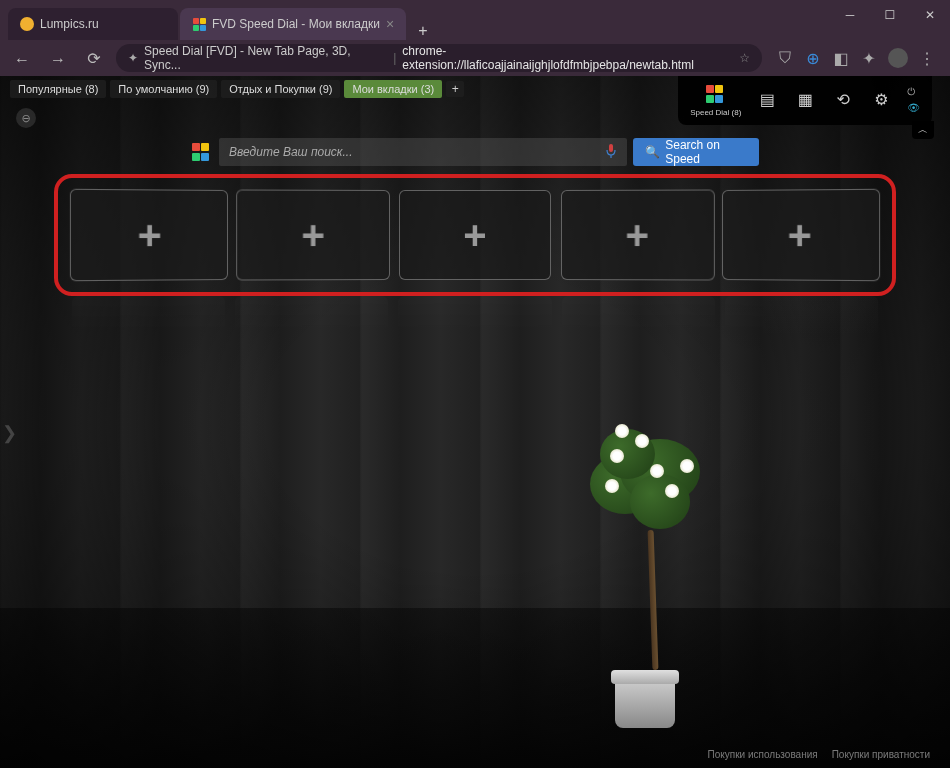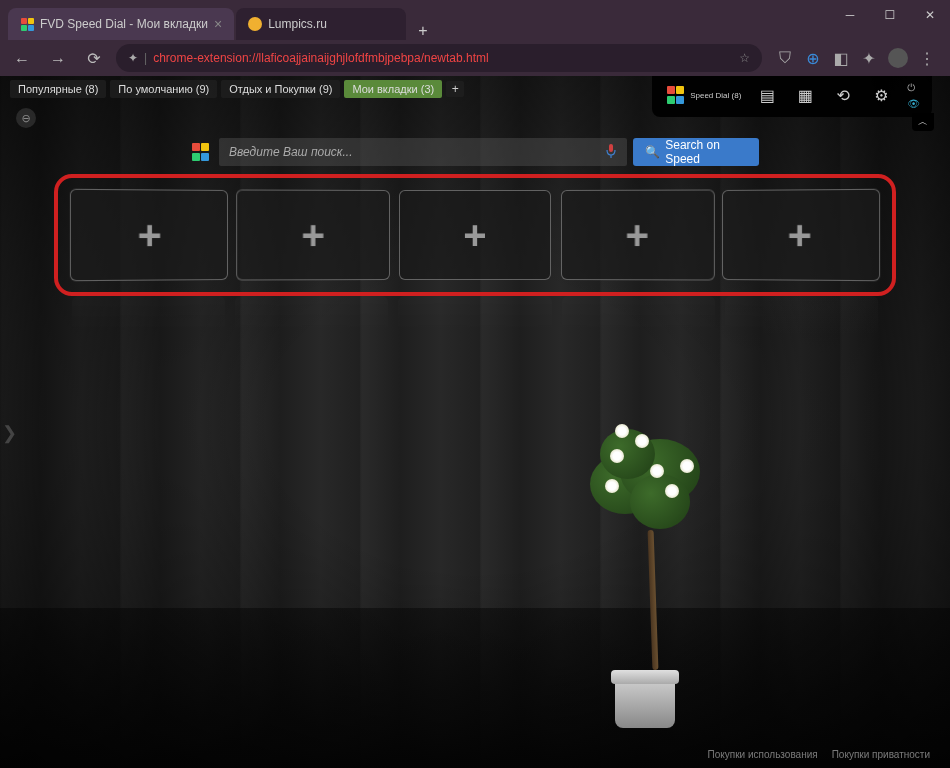--- a/index.html
+++ b/index.html
@@ -18,41 +18,41 @@
 .tab-close { margin-left: auto; color: #888; font-size: 14px; }
 .tab-add { color: #ccc; font-size: 16px; padding: 0 10px; }
 .window-controls { position: absolute; right: 0; top: 0; display: flex; align-items: center; height: 30px; }
 .win-btn { width: 40px; height: 30px; display: flex; align-items: center; justify-content: center; color: #ccc; font-size: 12px; }
 
 .addressbar { background: #3a2a3a; height: 36px; display: flex; align-items: center; padding: 0 8px; gap: 8px; }
 .nav-btn { width: 28px; height: 28px; display: flex; align-items: center; justify-content: center; color: #bbb; }
 .addr-input { flex: 1; background: #2a1e2c; border-radius: 14px; height: 28px; display: flex; align-items: center; padding: 0 12px; color: #aaa; font-size: 12px; gap: 6px; }
 .addr-text1 { color: #ccc; }
 .addr-sep { color: #666; }
-.addr-text2 { color: #ef4444; }
+.addr-text2 { color: #e5e5e5; }
 .ext-icons { display: flex; gap: 10px; align-items: center; padding: 0 6px; }
 .ext-icon { width: 18px; height: 18px; display: flex; align-items: center; justify-content: center; color: #aaa; border-radius: 50%; }
 
 
 .content { flex: 1; position: relative; overflow: hidden; background: #1a1a1a; }
 .wood-bg { position: absolute; inset: 0; background: repeating-linear-gradient(90deg, #242424 0px, #2a2a2a 2px, #1e1e1e 40px, #282828 80px, #202020 120px); }
 .wood-floor { position: absolute; bottom: 0; left: 0; right: 0; height: 160px; background: linear-gradient(180deg, rgba(10,10,10,0.6), rgba(5,5,5,0.95)); transform-origin: top; }
 .vignette { position: absolute; inset: 0; background: radial-gradient(ellipse at center, transparent 30%, rgba(0,0,0,0.7) 100%); }
 
 
 .cat-bar { position: absolute; top: 4px; left: 10px; display: flex; gap: 4px; align-items: center; }
 .cat { background: rgba(30,30,30,0.85); color: #ddd; font-size: 11px; padding: 3px 8px; border-radius: 2px; }
 .cat.active { background: #5a8a3a; }
 .cat-add { background: rgba(30,30,30,0.85); color: #ccc; width: 18px; height: 16px; display: flex; align-items: center; justify-content: center; border-radius: 2px; font-size: 12px; }
 
 .zoom-btn { position: absolute; top: 32px; left: 16px; width: 20px; height: 20px; background: rgba(60,60,60,0.6); border-radius: 50%; color: #888; display: flex; align-items: center; justify-content: center; font-size: 11px; }
 
 
 .top-panel { position: absolute; top: 0; right: 18px; background: rgba(0,0,0,0.92); border-radius: 0 0 8px 8px; padding: 6px 12px 8px; display: flex; gap: 14px; align-items: center; }
-.panel-item { display: flex; flex-direction: row; align-items: center; gap: 2px; }
+.panel-item { display: flex; flex-direction: column; align-items: center; gap: 2px; }
 .panel-icon { width: 24px; height: 24px; display: flex; align-items: center; justify-content: center; color: #ccc; }
 .panel-label { font-size: 8px; color: #ccc; white-space: nowrap; }
 .panel-close { position: absolute; right: -2px; bottom: -14px; background: #000; padding: 2px 6px; border-radius: 0 0 4px 4px; color: #fff; font-size: 10px; }
 .panel-eye { color: #3ac; font-size: 10px; }
 
 
 .search-row { position: absolute; top: 62px; left: 50%; transform: translateX(-50%); display: flex; align-items: center; gap: 6px; }
 .search-logo { margin-right: 4px; }
 .search-input { width: 450px; height: 28px; background: rgba(100,100,100,0.35); border-radius: 2px; display: flex; align-items: center; padding: 0 10px; color: #aaa; font-size: 12px; font-style: italic; }
 .search-mic { margin-left: auto; }
@@ -90,49 +90,50 @@
 
 
 .footer { position: absolute; bottom: 8px; right: 20px; display: flex; gap: 14px; font-size: 10px; color: rgba(200,200,200,0.6); }
 </style>
 </head>
 <body>
 
 <div class="browser-frame">
   <div class="titlebar">
     <div class="tabs">
+      <div class="tab">
+        <span class="tab-icon lumpics-icon"></span>
+        <span>Lumpics.ru</span>
+      </div>
       <div class="tab active">
         <span class="tab-icon fvd-icon">
           <span style="background:#e74c3c"></span>
             <span style="background:#f1c40f"></span>
             <span style="background:#2ecc71"></span>
             <span style="background:#3498db"></span>
         </span>
         <span>FVD Speed Dial - Мои вкладки</span>
         <span class="tab-close">×</span>
       </div>
-      <div class="tab">
-        <span class="tab-icon lumpics-icon"></span>
-        <span>Lumpics.ru</span>
-      </div>
       <div class="tab-add">+</div>
     </div>
     <div class="window-controls">
       <div class="win-btn">─</div>
       <div class="win-btn">☐</div>
       <div class="win-btn">✕</div>
     </div>
   </div>
 
   <div class="addressbar">
     <div class="nav-btn">←</div>
     <div class="nav-btn">→</div>
     <div class="nav-btn">⟳</div>
     <div class="addr-input">
       <span>✦</span>
+      <span class="addr-text1">Speed Dial [FVD] - New Tab Page, 3D, Sync...</span>
       <span class="addr-sep">|</span>
       <span class="addr-text2">chrome-extension://llaficoajjainaijghjlofdfmbjpebpa/newtab.html</span>
       <span style="margin-left:auto;color:#888">☆</span>
     </div>
     <div class="ext-icons">
       <div class="ext-icon">⛉</div>
       <div class="ext-icon" style="color:#3a8ad8">⊕</div>
       <div class="ext-icon">◧</div>
       <div class="ext-icon">✦</div>
       <div class="ext-icon" style="background:#555;border-radius:50%;width:20px;height:20px"></div>

